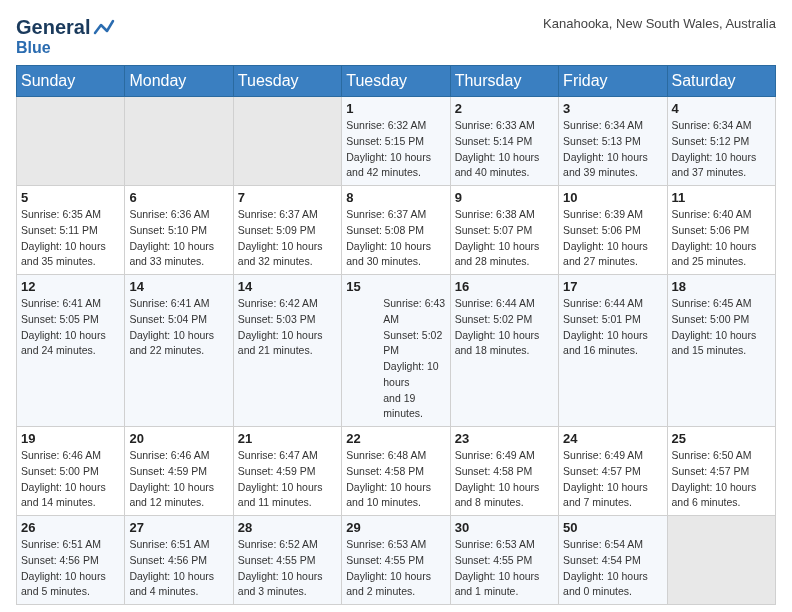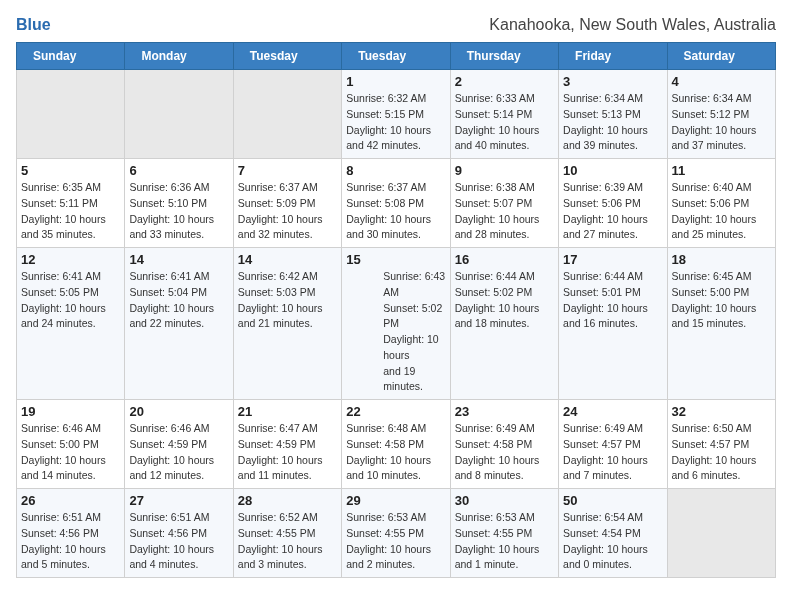--- a/index.html
+++ b/index.html
@@ -23,35 +23,35 @@
     }
     .title-block {
       text-align: right;
     }
     .month-title {
       font-size: 36px;
       font-weight: bold;
       color: #1a3a5c;
     }
     .location-title {
-      font-size: 16px;
+      font-size: 13px;
       color: #444;
     }
     table {
       width: 100%;
       border-collapse: collapse;
       font-size: 11px;
     }
     thead th {
       background-color: #3a7fc1;
       color: #fff;
       text-align: left;
-      padding: 6px 16px;
-      font-size: 12px;
-      font-weight: bold;
+      padding: 6px 4px;
+      font-size: 16px;
+      font-weight: normal;
       border: 1px solid #2a6aa0;
     }
     tbody td {
       vertical-align: top;
       padding: 4px 4px;
       border: 1px solid #d0d0d0;
       height: 80px;
       width: calc(100% / 7);
       background: #fff;
     }
@@ -74,20 +74,26 @@
       background: #e8e8e8 !important;
     }
   </style>
 </head>
 <body>
 
 <div class="header">
   <div class="logo">
     <div style="display:flex; align-items:center; gap:0px;">
       <div style="display:flex; flex-direction:column; align-items:flex-start;">
+        <span style="font-size:20px; font-weight:bold; color:#1a3a5c; display:flex; align-items:center;">
+          General
+          <svg width="22" height="18" viewBox="0 0 22 18" style="margin-left:3px;">
+            <polyline points="2,14 8,6 14,12 20,2" fill="none" stroke="#2b6cb0" stroke-width="2.5" stroke-linecap="round" stroke-linejoin="round"></polyline>
+          </svg>
+        </span>
         <span style="font-size:16px; font-weight:bold; color:#2b6cb0;">Blue</span>
       </div>
     </div>
   </div>
   <div class="title-block">
     <div class="location-title">Kanahooka, New South Wales, Australia</div>
   </div>
 </div>
 
 <table>
@@ -275,21 +281,21 @@
 and 8 minutes.</div>
         </td>
         <td>
           <span class="day-number">24</span>
           <div class="day-info" style="white-space: pre-line;">Sunrise: 6:49 AM
 Sunset: 4:57 PM
 Daylight: 10 hours
 and 7 minutes.</div>
         </td>
         <td>
-          <span class="day-number">32</span>
+          <span class="day-number">25</span>
           <div class="day-info" style="white-space: pre-line;">Sunrise: 6:50 AM
 Sunset: 4:57 PM
 Daylight: 10 hours
 and 6 minutes.</div>
         </td>
       </tr>
       <tr>
         <td>
           <span class="day-number">26</span>
           <div class="day-info" style="white-space: pre-line;">Sunrise: 6:51 AM

